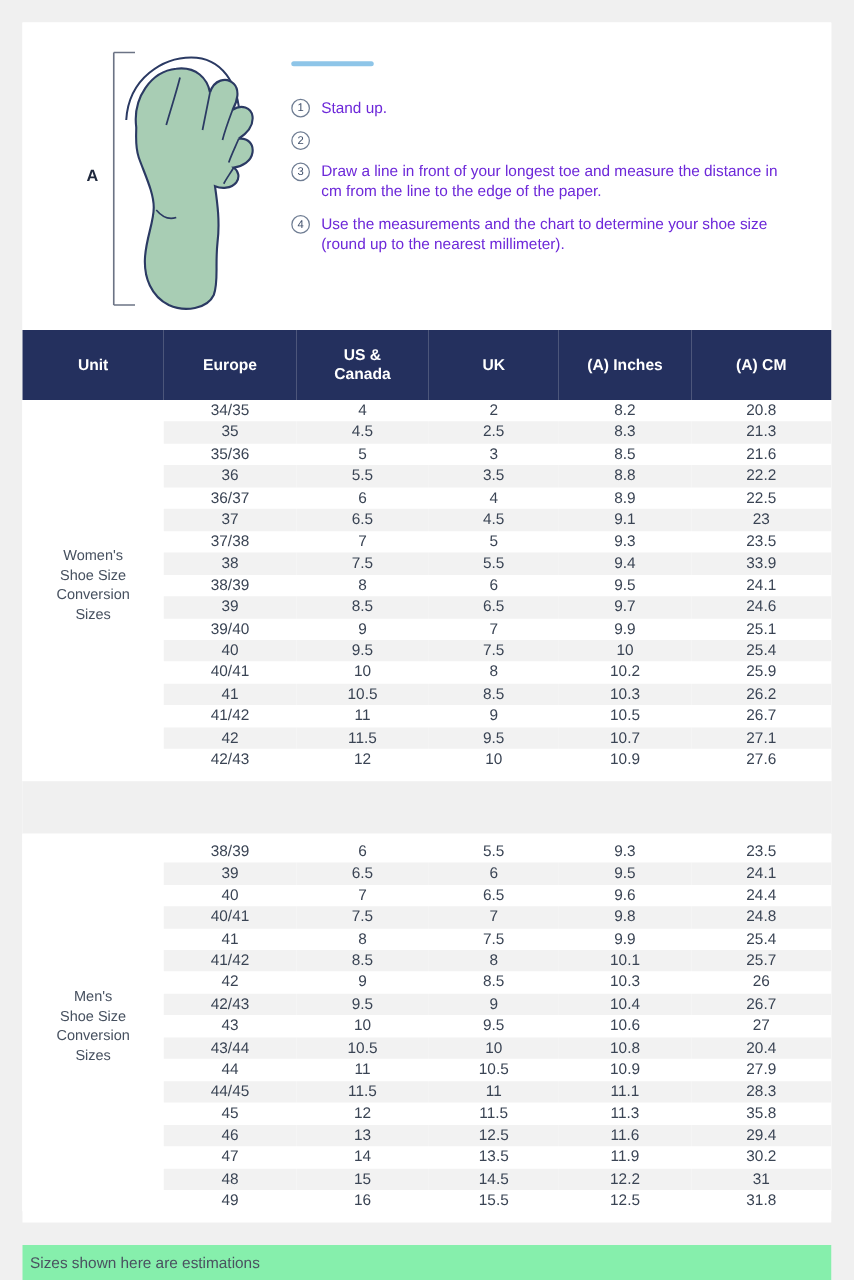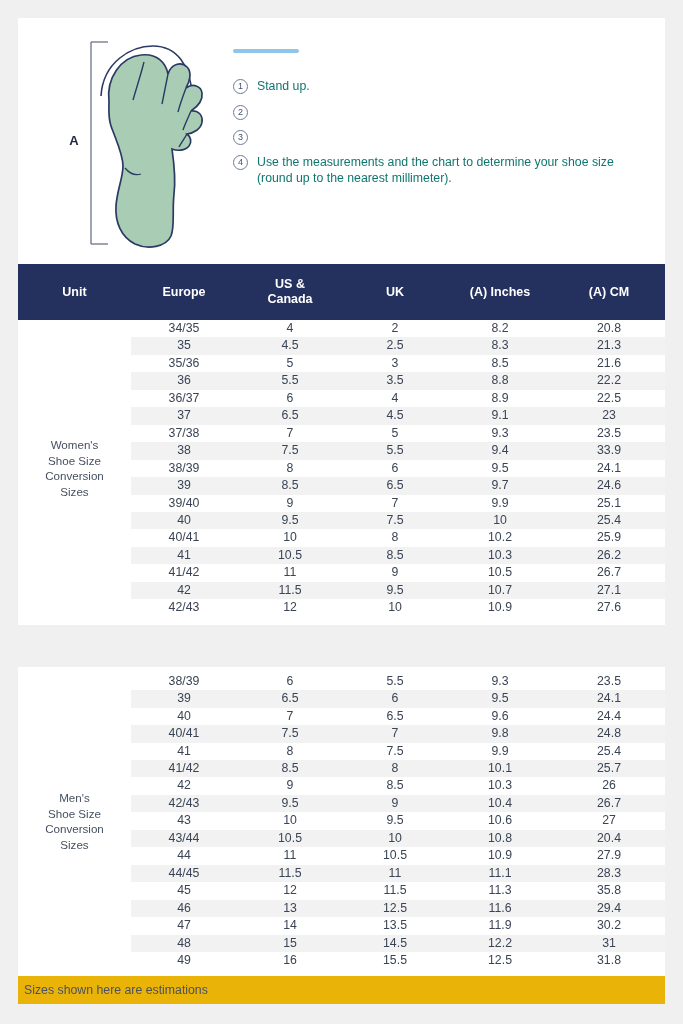--- a/index.html
+++ b/index.html
@@ -63,21 +63,21 @@
     color: #40506b;
     font-size: 9px;
     line-height: 13px;
     text-align: center;
     margin-right: 9px;
     margin-top: 1px;
   }
   .step-text {
     font-size: 12.3px;
     line-height: 16.5px;
-    color: #0f766e;
+    color: #6d28d9;
     max-width: 372px;
   }
 
   
   .tbl-wrap { background: #ffffff; }
   table.sizes {
     width: 100%;
     border-collapse: collapse;
     table-layout: fixed;
   }
@@ -117,29 +117,29 @@
 
   .tbl-gap {
     height: 42px;
     background: #f0f0f0;
   }
   .tbl-pad-top { height: 6px; background: #ffffff; }
   .tbl-pad-bot { height: 8px; background: #ffffff; }
 
   .footer-note {
     position: absolute;
-    left: 18px; bottom: 20px;
+    left: 18px; bottom: 0;
     width: 647px;
     height: 28px;
     font-size: 12.3px;
     color: #4a5260;
     display: flex;
     align-items: center;
     padding-left: 6px;
-    background: #eab308;
+    background: #86efac;
   }
 </style>
 </head>
 <body>
 
 <div class="page">
   <div class="card">
 
     <div class="top">
 
@@ -184,20 +184,21 @@
         <div class="steps">
           <div class="step">
             <span class="step-num">1</span>
             <span class="step-text">Stand up.</span>
           </div>
           <div class="step">
             <span class="step-num">2</span>
           </div>
           <div class="step">
             <span class="step-num">3</span>
+            <span class="step-text">Draw a line in front of your longest toe and measure the distance in cm from the line to the edge of the paper.</span>
           </div>
           <div class="step">
             <span class="step-num">4</span>
             <span class="step-text">Use the measurements and the chart to determine your shoe size (round up to the nearest millimeter).</span>
           </div>
         </div>
       </div>
     </div>
 
     <div class="tbl-wrap">

